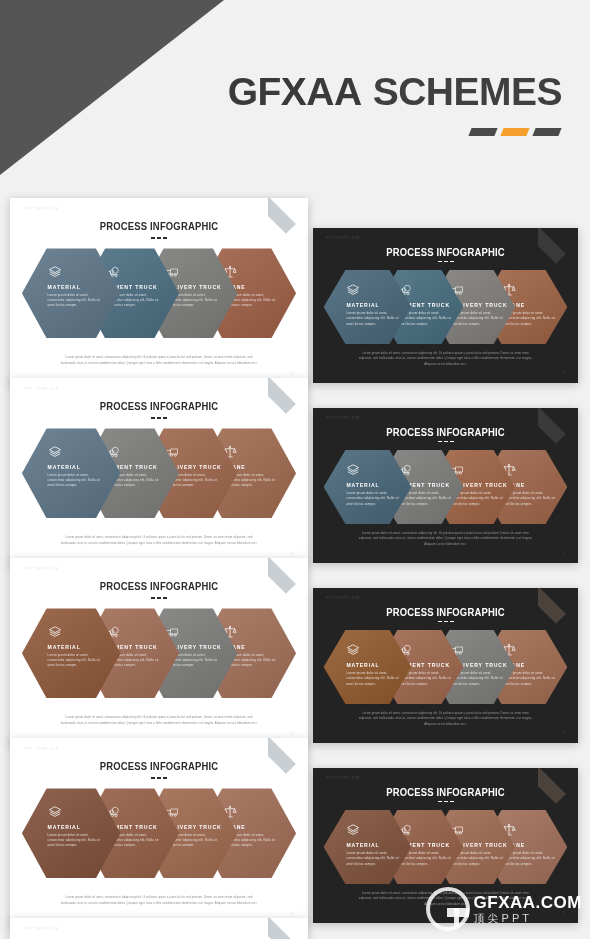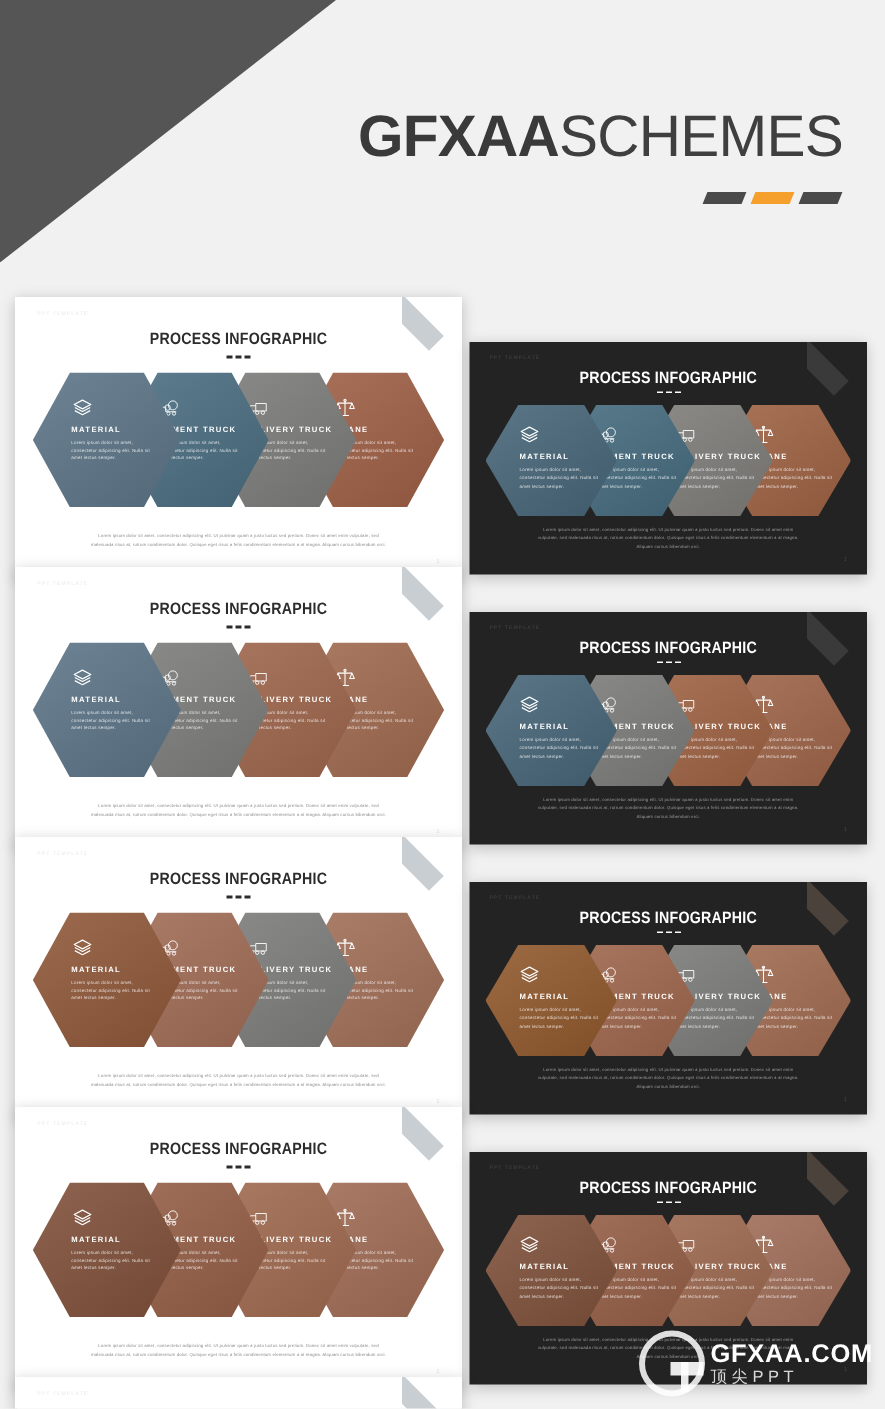--- a/index.html
+++ b/index.html
@@ -23,21 +23,21 @@
   }
   #header-title {
     position:absolute; right:28px; top:72px;
     font-size:39px; letter-spacing:0.5px;
     white-space:nowrap; line-height:1;
   }
   #header-title .t-bold {
     font-weight:bold; color:#3a3a3a; letter-spacing:-0.5px;
   }
   #header-title .t-light {
-    font-weight:400; color:#3f3f3f; letter-spacing:-0.5px;
+    font-weight:700; color:#3f3f3f; letter-spacing:-0.5px;margin-left:11px;
   }
   #header-dashes {
     position:absolute; right:30px; top:128px;
     display:flex; gap:6px;
   }
   #header-dashes i {
     display:block; width:26px; height:8px;
     transform:skewX(-22deg);
   }
 

